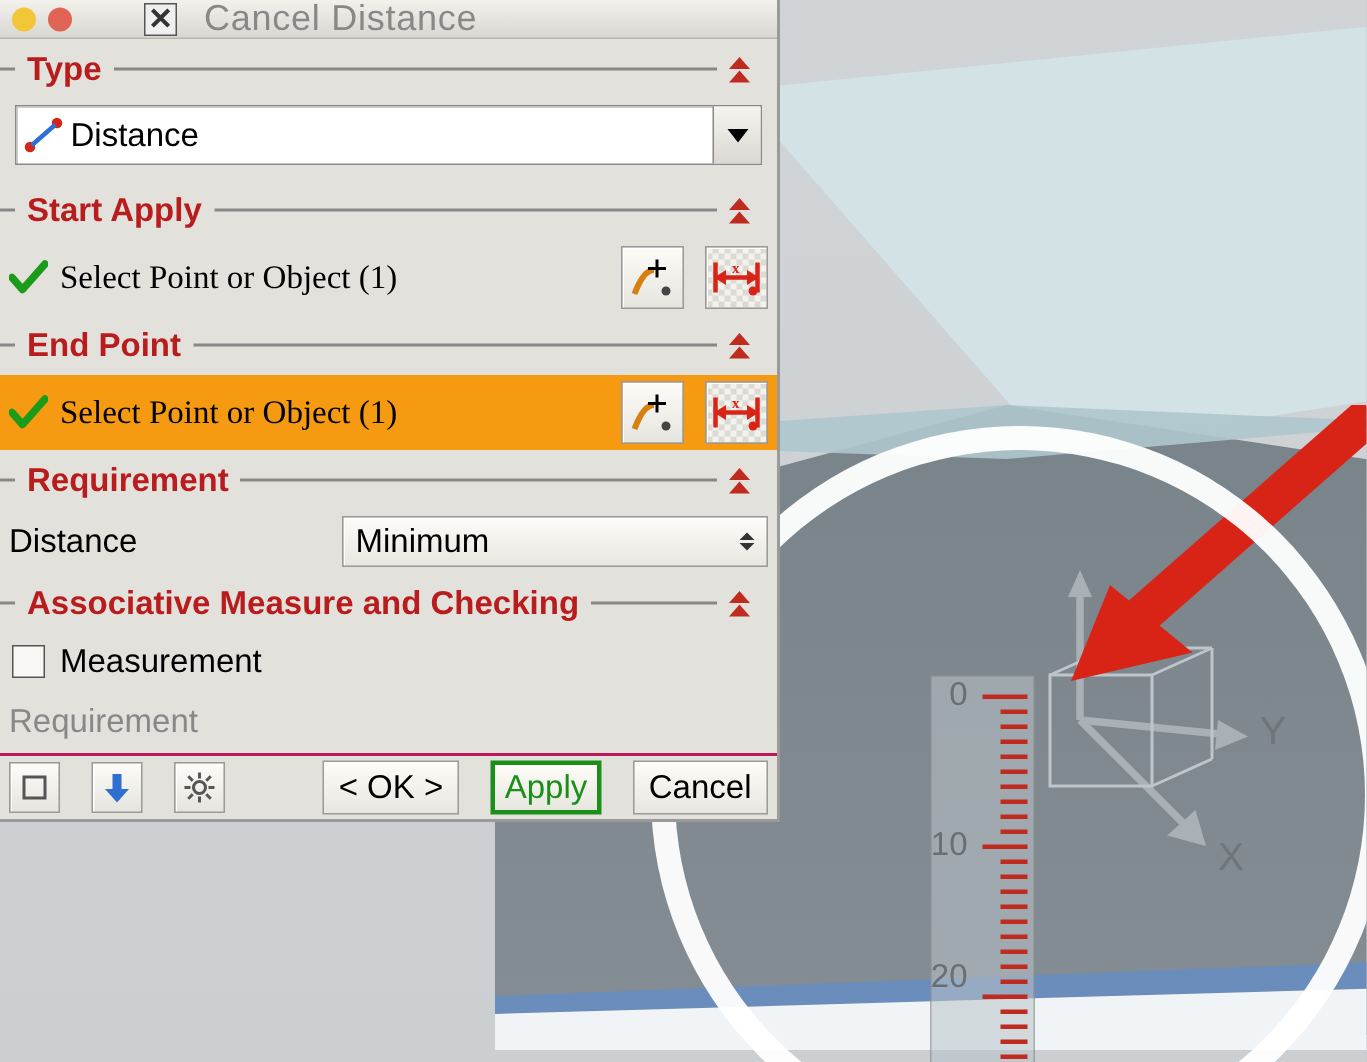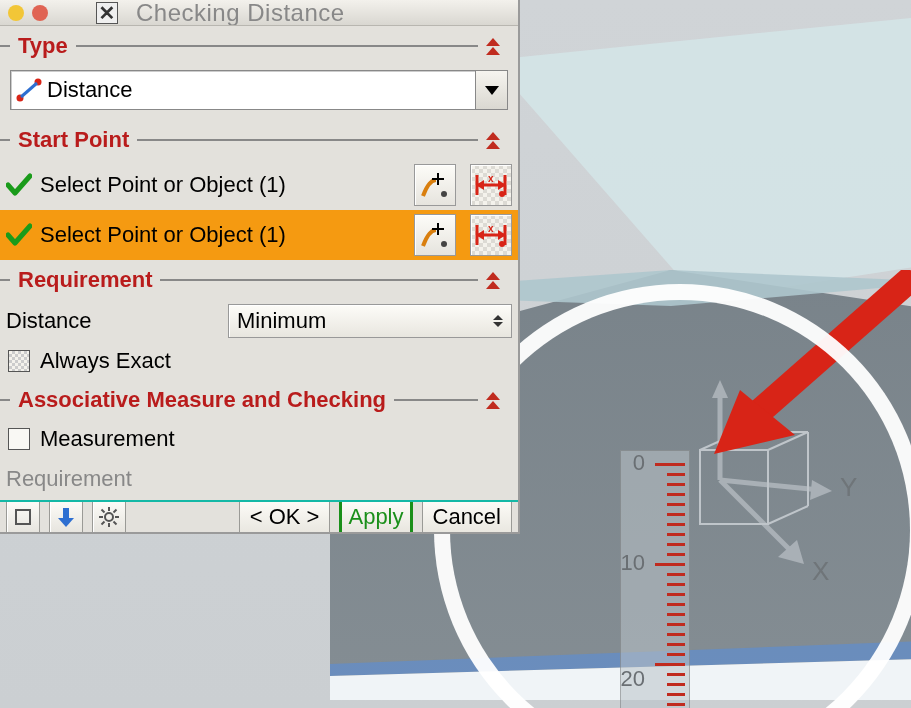--- a/index.html
+++ b/index.html
@@ -181,20 +181,21 @@
     display:flex; align-items:center; justify-content:center;
     background:linear-gradient(180deg,#f6f4ef,#dad8d1);
   }
   .caret-down { width:0;height:0;border-left:7px solid transparent;border-right:7px solid transparent;border-top:9px solid #000;}
 
   .select-row {
     display:flex; align-items:center;
     height: 50px;
     padding: 0 6px;
     gap: 8px;
+    font-family: Liberation Serif, serif;
   }
   .select-row.active { background:#f59a11; }
   .checkmark { width:26px; height:26px; flex:0 0 26px; }
   .select-text { flex:1; font-size:22px; color:#000; }
 
   .tool-btn {
     width:42px; height:42px;
     border:1px solid #999;
     background:linear-gradient(180deg,#fdfcf8,#e6e4de);
     display:flex; align-items:center; justify-content:center;
@@ -229,25 +230,25 @@
   .mini-up.dis,.mini-down.dis{border-bottom-color:#aaa;border-top-color:#aaa;}
 
   .cb-row { display:flex; align-items:center; gap:10px; padding:6px 8px; font-size:22px;}
   .cb {
     width:22px; height:22px; border:1px solid #555;
     background: repeating-conic-gradient(#ccc 0% 25%, #f4f2ec 0% 50%) 0 0/6px 6px;
   }
   .cb.unchecked { background:#f9f8f4; }
 
   .footer {
-    border-top:2px solid #14b8a6;
-    height:32px;
+    border-top:2px solid #be185d;
+    height:44px;
     display:flex; align-items:center;
     padding:0 6px;
-    gap:9px;
+    gap:21px;
     background:#e3e1dc;
     overflow:hidden;
   }
   .small-btn {
     width:34px; height:34px;
     border:1px solid #9a9a96;
     background:linear-gradient(180deg,#fdfcf8,#e6e4de);
     display:flex; align-items:center; justify-content:center;
     box-shadow: inset 1px 1px 0 #fff;
   }
@@ -290,21 +291,21 @@
         <div class="tick" style="top: 110px; width: 18px; height: 3px;"></div>
         <div class="tick" style="top: 120px; width: 18px; height: 3px;"></div>
         <div class="tick" style="top: 130px; width: 18px; height: 3px;"></div>
         <div class="tick" style="top: 140px; width: 18px; height: 3px;"></div>
         <div class="tick" style="top: 150px; width: 18px; height: 3px;"></div>
         <div class="tick" style="top: 160px; width: 18px; height: 3px;"></div>
         <div class="tick" style="top: 170px; width: 18px; height: 3px;"></div>
         <div class="tick" style="top: 180px; width: 18px; height: 3px;"></div>
         <div class="tick" style="top: 190px; width: 18px; height: 3px;"></div>
         <div class="tick" style="top: 200px; width: 30px; height: 3px;"></div>
-        <div class="label" style="top: 216px;">20</div>
+        <div class="label" style="top: 188px;">20</div>
         <div class="tick" style="top: 210px; width: 18px; height: 3px;"></div>
         <div class="tick" style="top: 220px; width: 18px; height: 3px;"></div>
         <div class="tick" style="top: 230px; width: 18px; height: 3px;"></div>
         <div class="tick" style="top: 240px; width: 18px; height: 3px;"></div>
       </div>
   </div>
 
   <svg class="triad" viewBox="0 0 200 220">
 
     <line x1="30" y1="100" x2="30" y2="10" stroke="#a9b0b6" stroke-width="5"></line>
@@ -333,21 +334,21 @@
 
   <div class="highlight-circle"></div>
 </div>
 
 <div class="dialog">
 
   <div class="titlebar">
     <div class="tb-btn" style="background:#f2c637"></div>
     <div class="tb-btn" style="background:#e06454"></div>
     <div class="tb-close-square">✕</div>
-    <div class="title">Checking Distance</div>
+    <div class="title">Cancel Distance</div>
   </div>
 
   <div class="section-header">
     <span class="line"></span>
     <span class="sh-label">Type</span>
     <span class="rest"></span>
     <span class="chevron-btn">
       <span class="chev"></span>
       <span class="chev"></span>
     </span>
@@ -361,21 +362,21 @@
       </svg>
       <span class="dd-text">Distance</span>
       <span class="dd-caret">
         <span class="caret-down"></span>
       </span>
     </div>
   </div>
 
   <div class="section-header">
     <span class="line"></span>
-    <span class="sh-label">Start Point</span>
+    <span class="sh-label">Start Apply</span>
     <span class="rest"></span>
     <span class="chevron-btn">
       <span class="chev"></span>
       <span class="chev"></span>
     </span>
   </div>
   <div class="select-row">
     <svg class="checkmark" viewBox="0 0 26 26">
       <path d="M2 13 L9 21 L24 4" fill="none" stroke="#1a9b1a" stroke-width="5" stroke-linecap="round" stroke-linejoin="round"></path>
     </svg>
@@ -394,20 +395,29 @@
         <polygon points="2,13 10,8 10,18" fill="#d82417"></polygon>
         <polygon points="32,13 24,8 24,18" fill="#d82417"></polygon>
         <line x1="3" y1="3" x2="3" y2="23" stroke="#d82417" stroke-width="3"></line>
         <line x1="31" y1="3" x2="31" y2="23" stroke="#d82417" stroke-width="3"></line>
         <text x="14" y="10" font-size="10" fill="#d82417" font-weight="bold">x</text>
         <circle cx="28" cy="22" r="3" fill="#d82417"></circle>
       </svg>
     </div>
   </div>
 
+  <div class="section-header">
+    <span class="line"></span>
+    <span class="sh-label">End Point</span>
+    <span class="rest"></span>
+    <span class="chevron-btn">
+      <span class="chev"></span>
+      <span class="chev"></span>
+    </span>
+  </div>
   <div class="select-row active">
     <svg class="checkmark" viewBox="0 0 26 26">
       <path d="M2 13 L9 21 L24 4" fill="none" stroke="#1a9b1a" stroke-width="5" stroke-linecap="round" stroke-linejoin="round"></path>
     </svg>
     <span class="select-text">Select Point or Object (1)</span>
     <div class="tool-btn">
       <svg width="30" height="30" viewBox="0 0 30 30">
         <path d="M3 26 Q 9 10 16 10" fill="none" stroke="#d97f0f" stroke-width="4"></path>
         <line x1="18" y1="3" x2="18" y2="15" stroke="#000" stroke-width="2"></line>
         <line x1="12" y1="9" x2="24" y2="9" stroke="#000" stroke-width="2"></line>
@@ -438,24 +448,20 @@
   </div>
   <div class="kv-row">
     <div class="k">Distance</div>
     <div class="v-select">
       <span>Minimum</span>
       <span class="sel-caret">
         <span class="mini-up"></span>
           <span class="mini-down"></span>
       </span>
     </div>
-  </div>
-  <div class="cb-row">
-    <div class="cb"></div>
-    <span>Always Exact</span>
   </div>
 
   <div class="section-header">
     <span class="line"></span>
     <span class="sh-label">Associative Measure and Checking</span>
     <span class="rest"></span>
     <span class="chevron-btn">
       <span class="chev"></span>
       <span class="chev"></span>
     </span>

